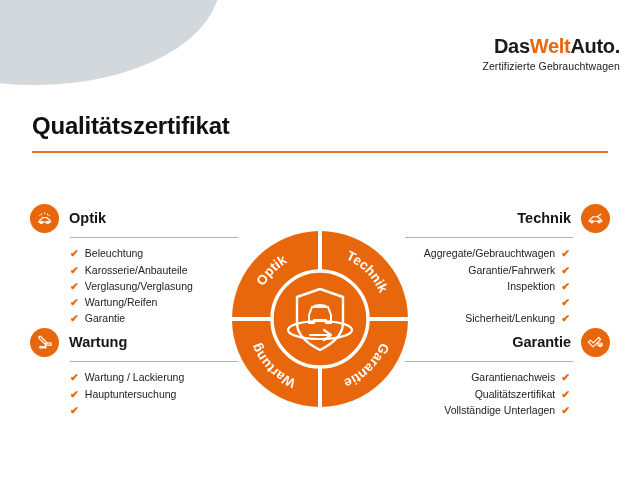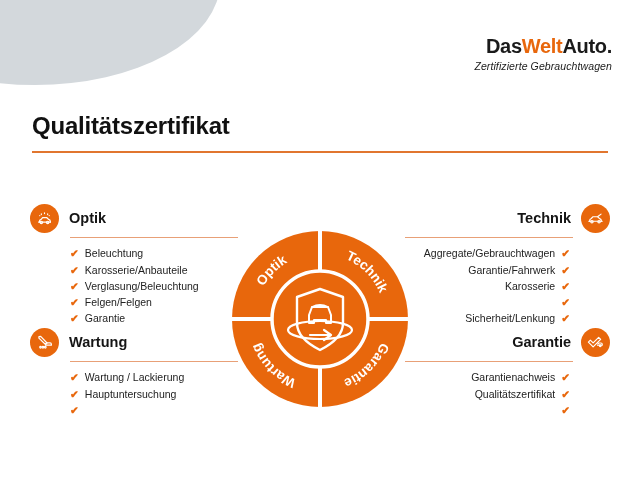--- a/index.html
+++ b/index.html
@@ -20,40 +20,39 @@
     position: absolute;
     left: -150px; top: -120px;
     width: 370px; height: 205px;
     background: #d3d8dc;
     border-radius: 50%;
   }
 
   
   .logo {
     position: absolute;
-    right: 28px; top: 36px;
+    right: 20px; top: 36px;
     text-align: right;
     margin-left: 44px;
   }
   .logo-main {
     font-size: 20px;
     font-weight: bold;
     letter-spacing: -0.3px;
     color: #1a1a1a;
     line-height: 1.05;
     white-space: nowrap;
   }
   .logo-main .welt { color: #e8670c; }
   .logo-sub {
     font-size: 10.5px;
     color: #1a1a1a;
     letter-spacing: 0.1px;
     margin-top: 3px;
     white-space: nowrap;
-    font-style: italic;
   }
 
   
   .page-title {
     position: absolute;
     left: 32px; top: 112px;
     font-size: 24px;
     font-weight: bold;
     color: #111111;
     letter-spacing: -0.2px;
@@ -214,25 +213,25 @@
       <div class="item">
           <span class="check">✔</span>
           <span>Beleuchtung</span>
         </div>
       <div class="item">
           <span class="check">✔</span>
           <span>Karosserie/Anbauteile</span>
         </div>
       <div class="item">
           <span class="check">✔</span>
-          <span>Verglasung/Beleuchtung</span>
-        </div>
-      <div class="item">
-          <span class="check">✔</span>
-          <span>Felgen/Felgen</span>
+          <span>Verglasung/Verglasung</span>
+        </div>
+      <div class="item">
+          <span class="check">✔</span>
+          <span>Wartung/Reifen</span>
         </div>
       <div class="item">
           <span class="check">✔</span>
           <span>Garantie</span>
         </div>
     </div>
   </div>
 
   <div class="block right" id="block-technik">
     <div class="block-head">
@@ -252,21 +251,21 @@
       <div class="item">
           <span class="check">✔</span>
           <span>Aggregate/Gebrauchtwagen</span>
         </div>
       <div class="item">
           <span class="check">✔</span>
           <span>Garantie/Fahrwerk</span>
         </div>
       <div class="item">
           <span class="check">✔</span>
-          <span>Karosserie</span>
+          <span>Inspektion</span>
         </div>
       <div class="item">
           <span class="check">✔</span>
         </div>
       <div class="item">
           <span class="check">✔</span>
           <span>Sicherheit/Lenkung</span>
         </div>
     </div>
   </div>
@@ -316,17 +315,18 @@
       <div class="item">
           <span class="check">✔</span>
           <span>Garantienachweis</span>
         </div>
       <div class="item">
           <span class="check">✔</span>
           <span>Qualitätszertifikat</span>
         </div>
       <div class="item">
           <span class="check">✔</span>
+          <span>Vollständige Unterlagen</span>
         </div>
     </div>
   </div>
 
 </div>
 
 </body></html>

